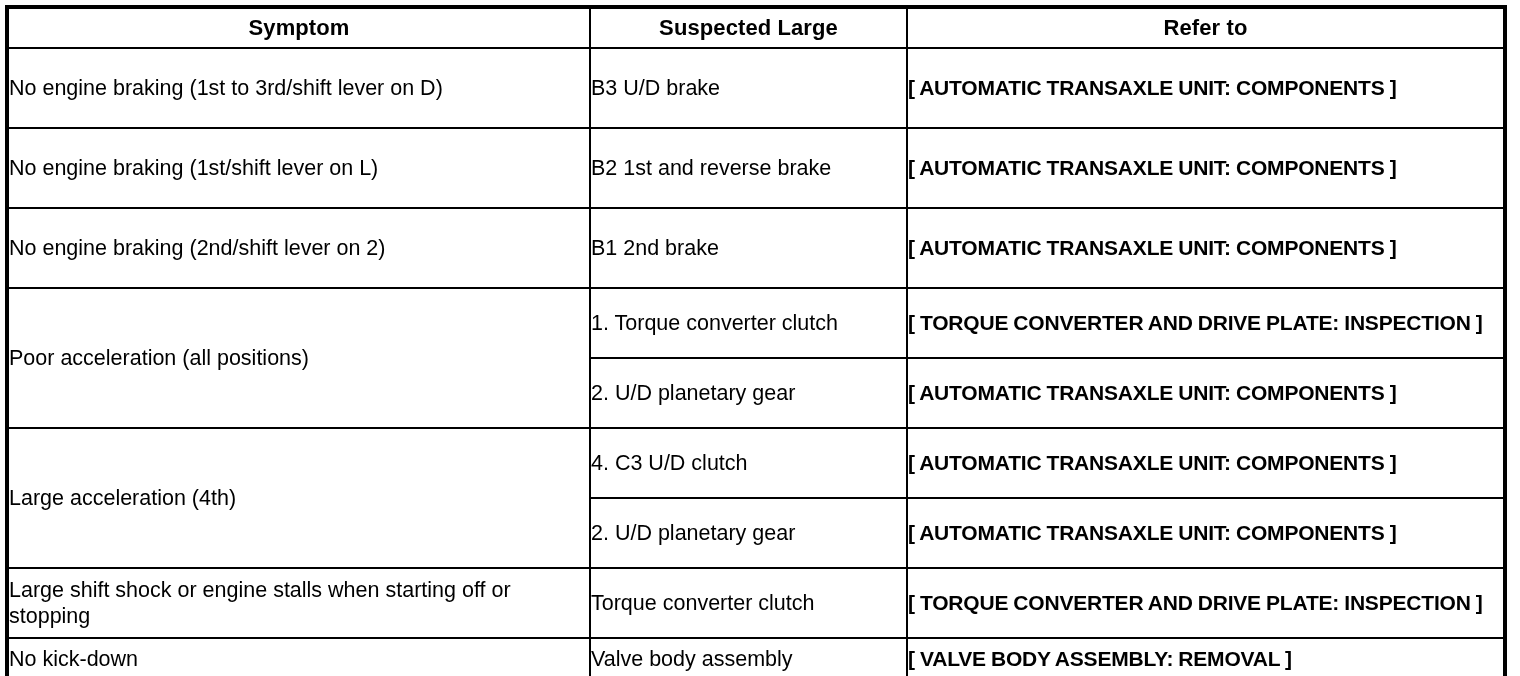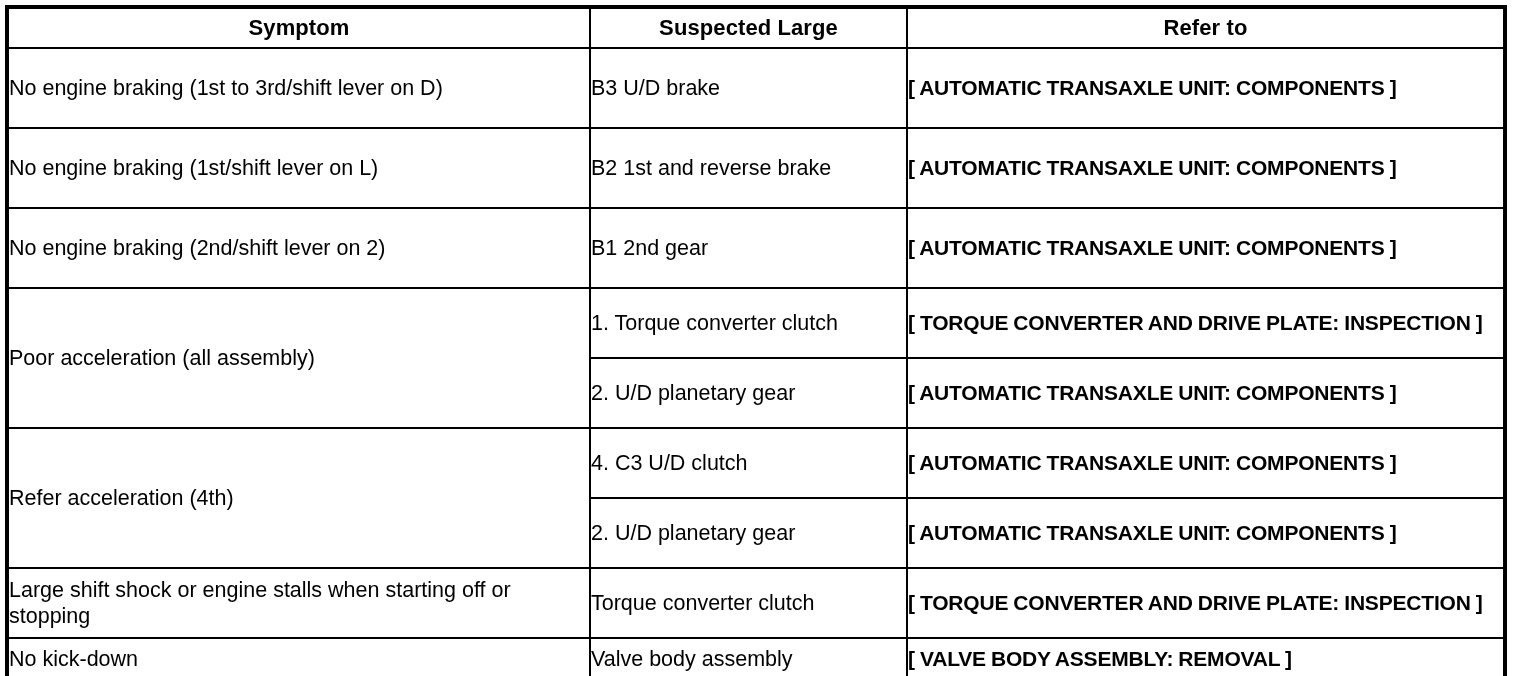--- a/index.html
+++ b/index.html
@@ -125,43 +125,43 @@
       <tr class="r-tall">
         <td class="cell cell-symptom">No engine braking (1st/shift lever on L)</td>
         <td class="cell cell-area">B2 1st and reverse brake</td>
         <td class="cell cell-refer">
             <span class="refer-text">[ AUTOMATIC TRANSAXLE UNIT: COMPONENTS ]</span>
           </td>
       </tr>
 
       <tr class="r-tall">
         <td class="cell cell-symptom">No engine braking (2nd/shift lever on 2)</td>
-        <td class="cell cell-area">B1 2nd gear</td>
+        <td class="cell cell-area">B1 2nd brake</td>
         <td class="cell cell-refer">
             <span class="refer-text">[ AUTOMATIC TRANSAXLE UNIT: COMPONENTS ]</span>
           </td>
       </tr>
 
       <tr class="r-mid">
-        <td class="cell cell-symptom" rowspan="2">Poor acceleration (all assembly)</td>
+        <td class="cell cell-symptom" rowspan="2">Poor acceleration (all positions)</td>
         <td class="cell cell-area">1. Torque converter clutch</td>
         <td class="cell cell-refer">
             <span class="refer-text">[ TORQUE CONVERTER AND DRIVE PLATE: INSPECTION ]</span>
           </td>
       </tr>
 
       <tr class="r-mid">
         <td class="cell cell-area">2. U/D planetary gear</td>
         <td class="cell cell-refer">
             <span class="refer-text">[ AUTOMATIC TRANSAXLE UNIT: COMPONENTS ]</span>
           </td>
       </tr>
 
       <tr class="r-mid">
-        <td class="cell cell-symptom" rowspan="2">Refer acceleration (4th)</td>
+        <td class="cell cell-symptom" rowspan="2">Large acceleration (4th)</td>
         <td class="cell cell-area">4. C3 U/D clutch</td>
         <td class="cell cell-refer">
             <span class="refer-text">[ AUTOMATIC TRANSAXLE UNIT: COMPONENTS ]</span>
           </td>
       </tr>
 
       <tr class="r-mid">
         <td class="cell cell-area">2. U/D planetary gear</td>
         <td class="cell cell-refer">
             <span class="refer-text">[ AUTOMATIC TRANSAXLE UNIT: COMPONENTS ]</span>

